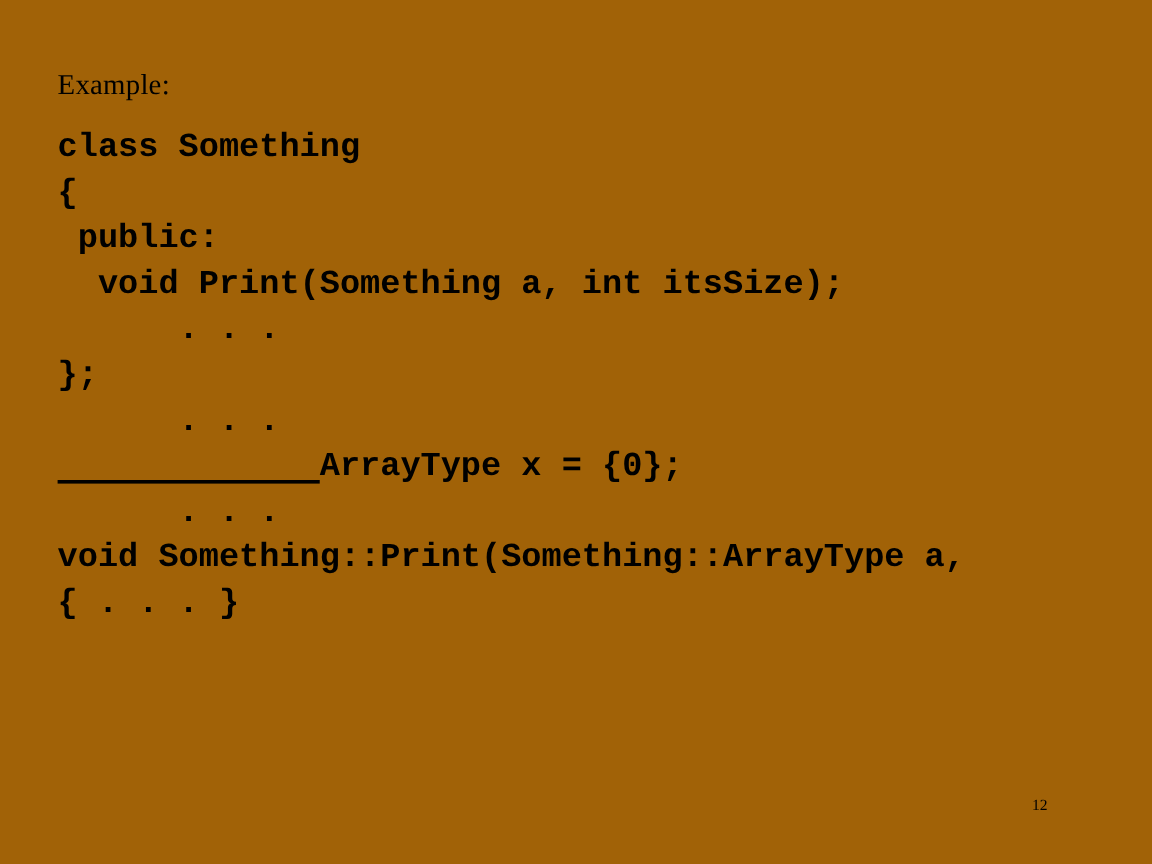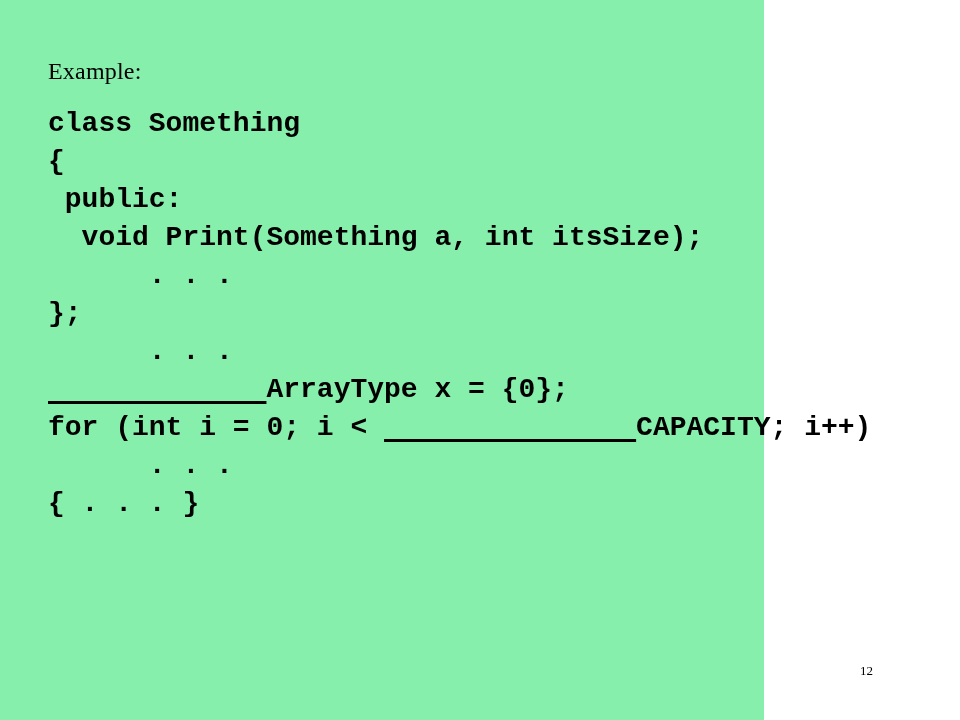--- a/index.html
+++ b/index.html
@@ -8,23 +8,23 @@
   }
   body {
     width: 960px;
     height: 720px;
     background: #ffffff;
     overflow: hidden;
     font-family: "Liberation Serif", serif;
   }
   .slide {
     position: relative;
-    width: 764px;
+    width: 960px;
     height: 720px;
-    background: #86efac;
+    background: #a16207;
   }
   .slide-title {
     position: absolute;
     left: 48px;
     top: 58px;
     font-family: "Liberation Serif", serif;
     font-size: 24px;
     color: #000000;
     letter-spacing: 0.2px;
     white-space: pre;
@@ -74,20 +74,20 @@
       <div class="code-line"><span>{</span></div>
       <div class="code-line"><span> public:</span></div>
       <div class="code-line"><span></span></div>
       <div class="code-line"><span>  void Print(Something a, int itsSize);</span></div>
       <div class="code-line"><span>      . . .</span></div>
       <div class="code-line"><span>};</span></div>
       <div class="code-line"><span>      . . .</span></div>
       <div class="code-line"><span></span></div>
       <div class="code-line"><span class="blank-fill">_____________</span><span>ArrayType x = {0};</span></div>
       <div class="code-line"><span></span></div>
-      <div class="code-line"><span>for (int i = 0; i &lt; </span><span class="blank-fill">_______________</span><span>CAPACITY; i++)</span></div>
       <div class="code-line"><span>      . . .</span></div>
+      <div class="code-line"><span>void Something::Print(Something::ArrayType a,</span></div>
       <div class="code-line"><span>{ . . . }</span></div>
     </div>
 
   <div class="page-number">12</div>
 
 </div>
 
 </body></html>

